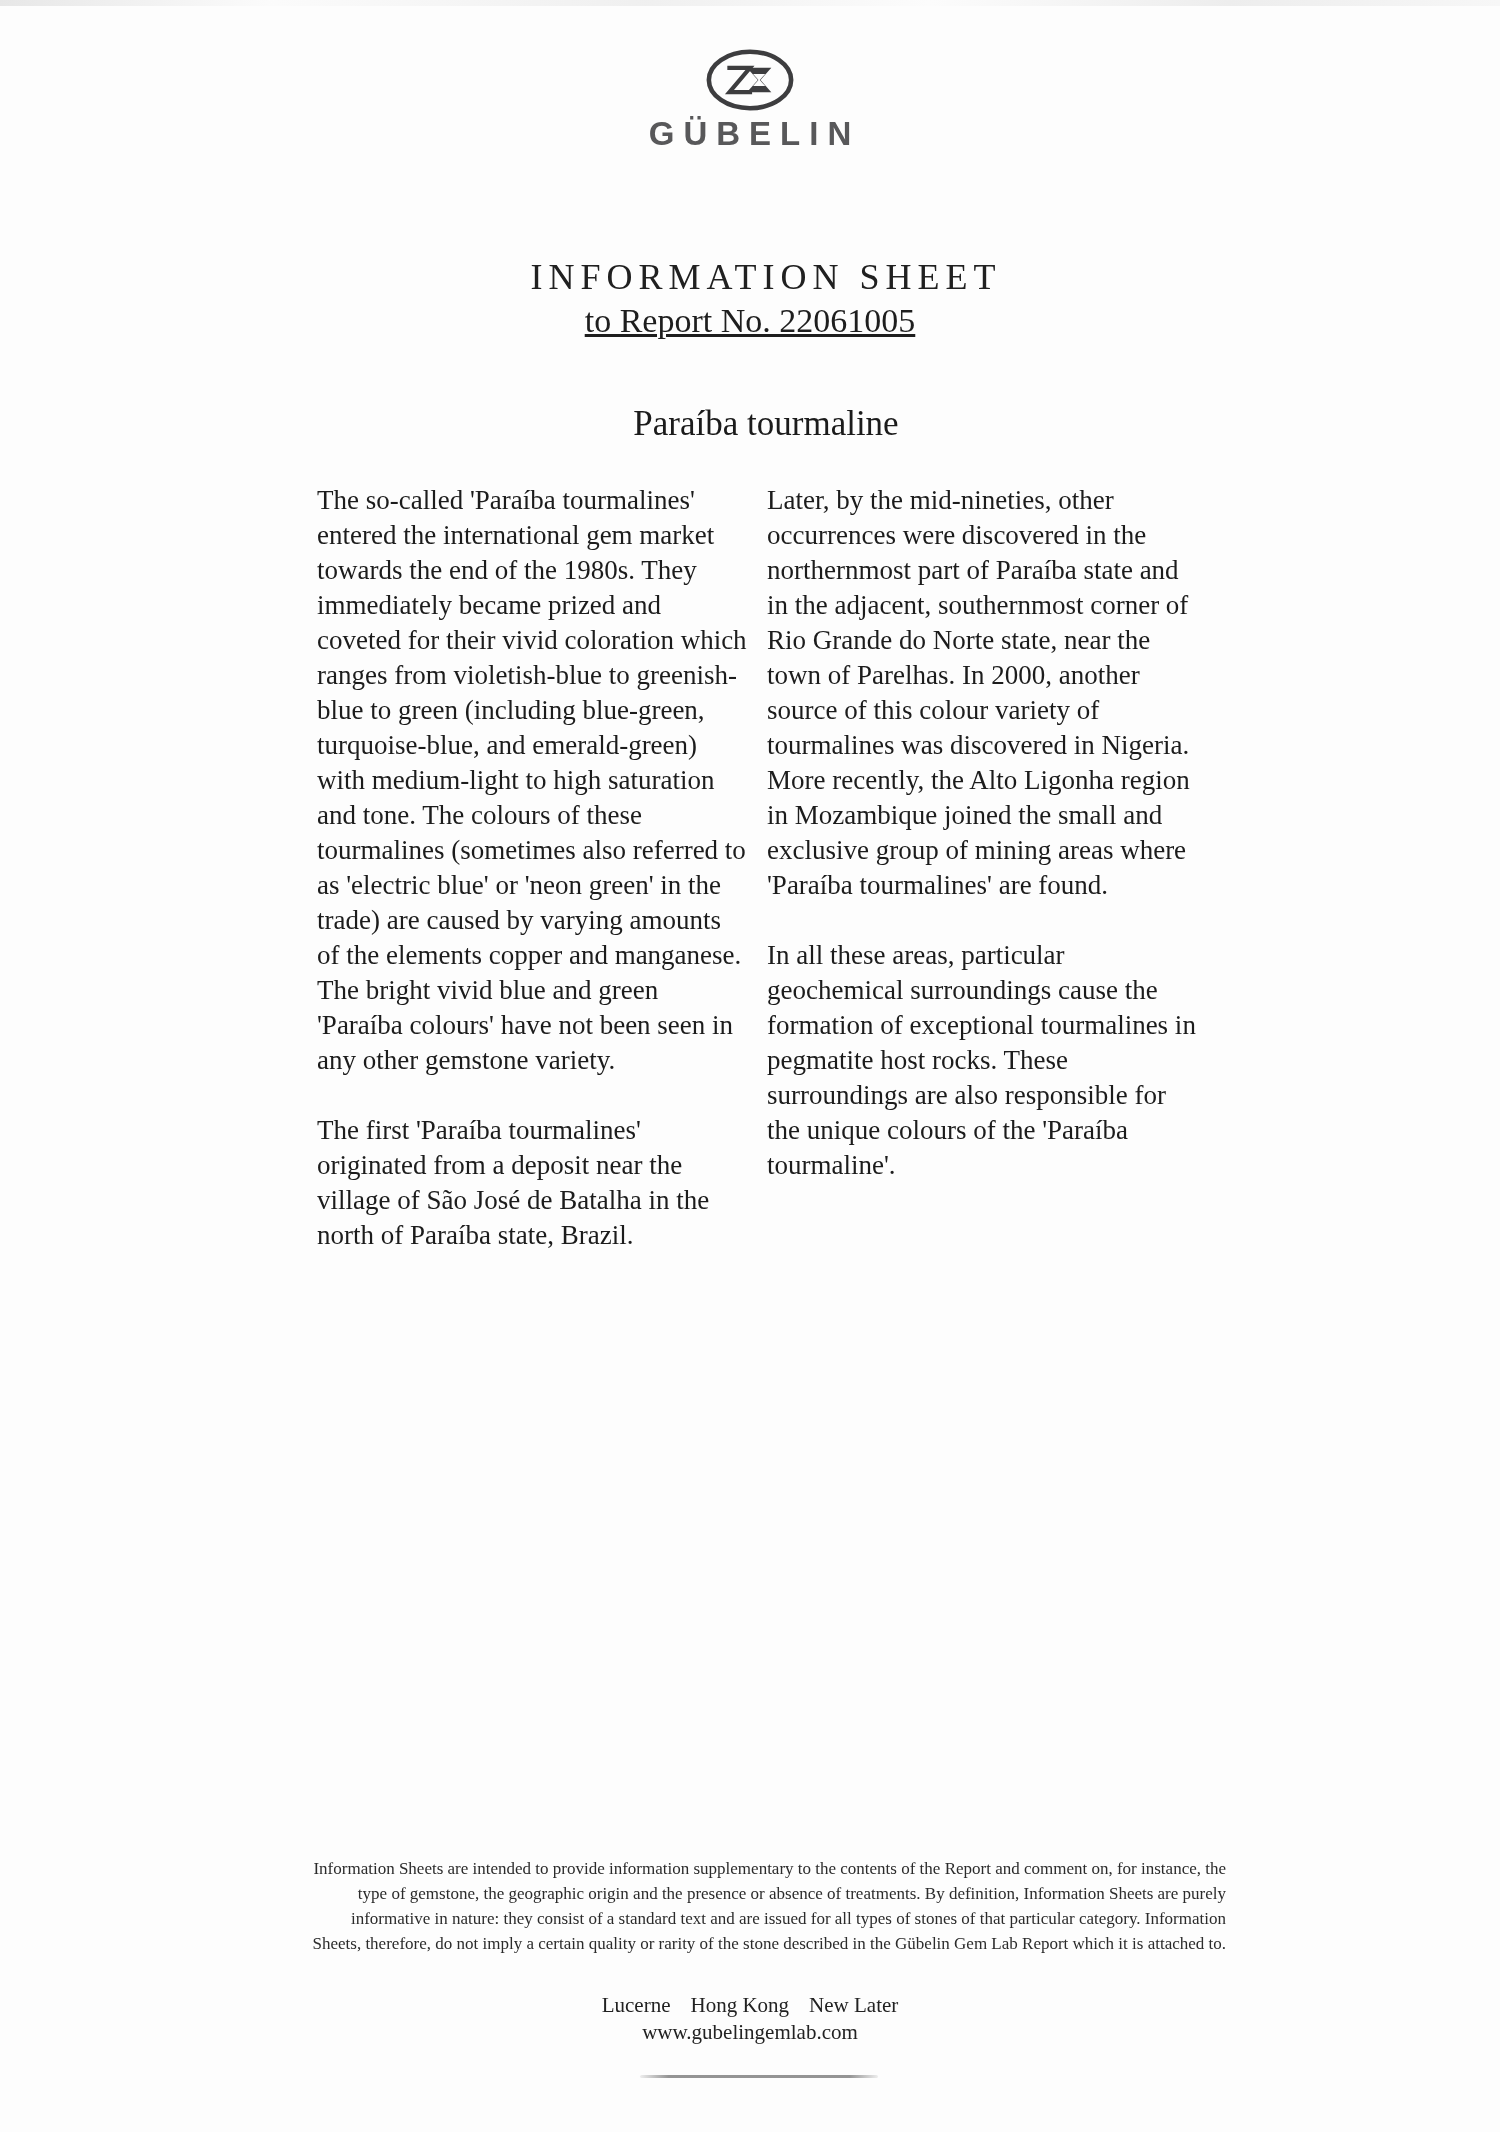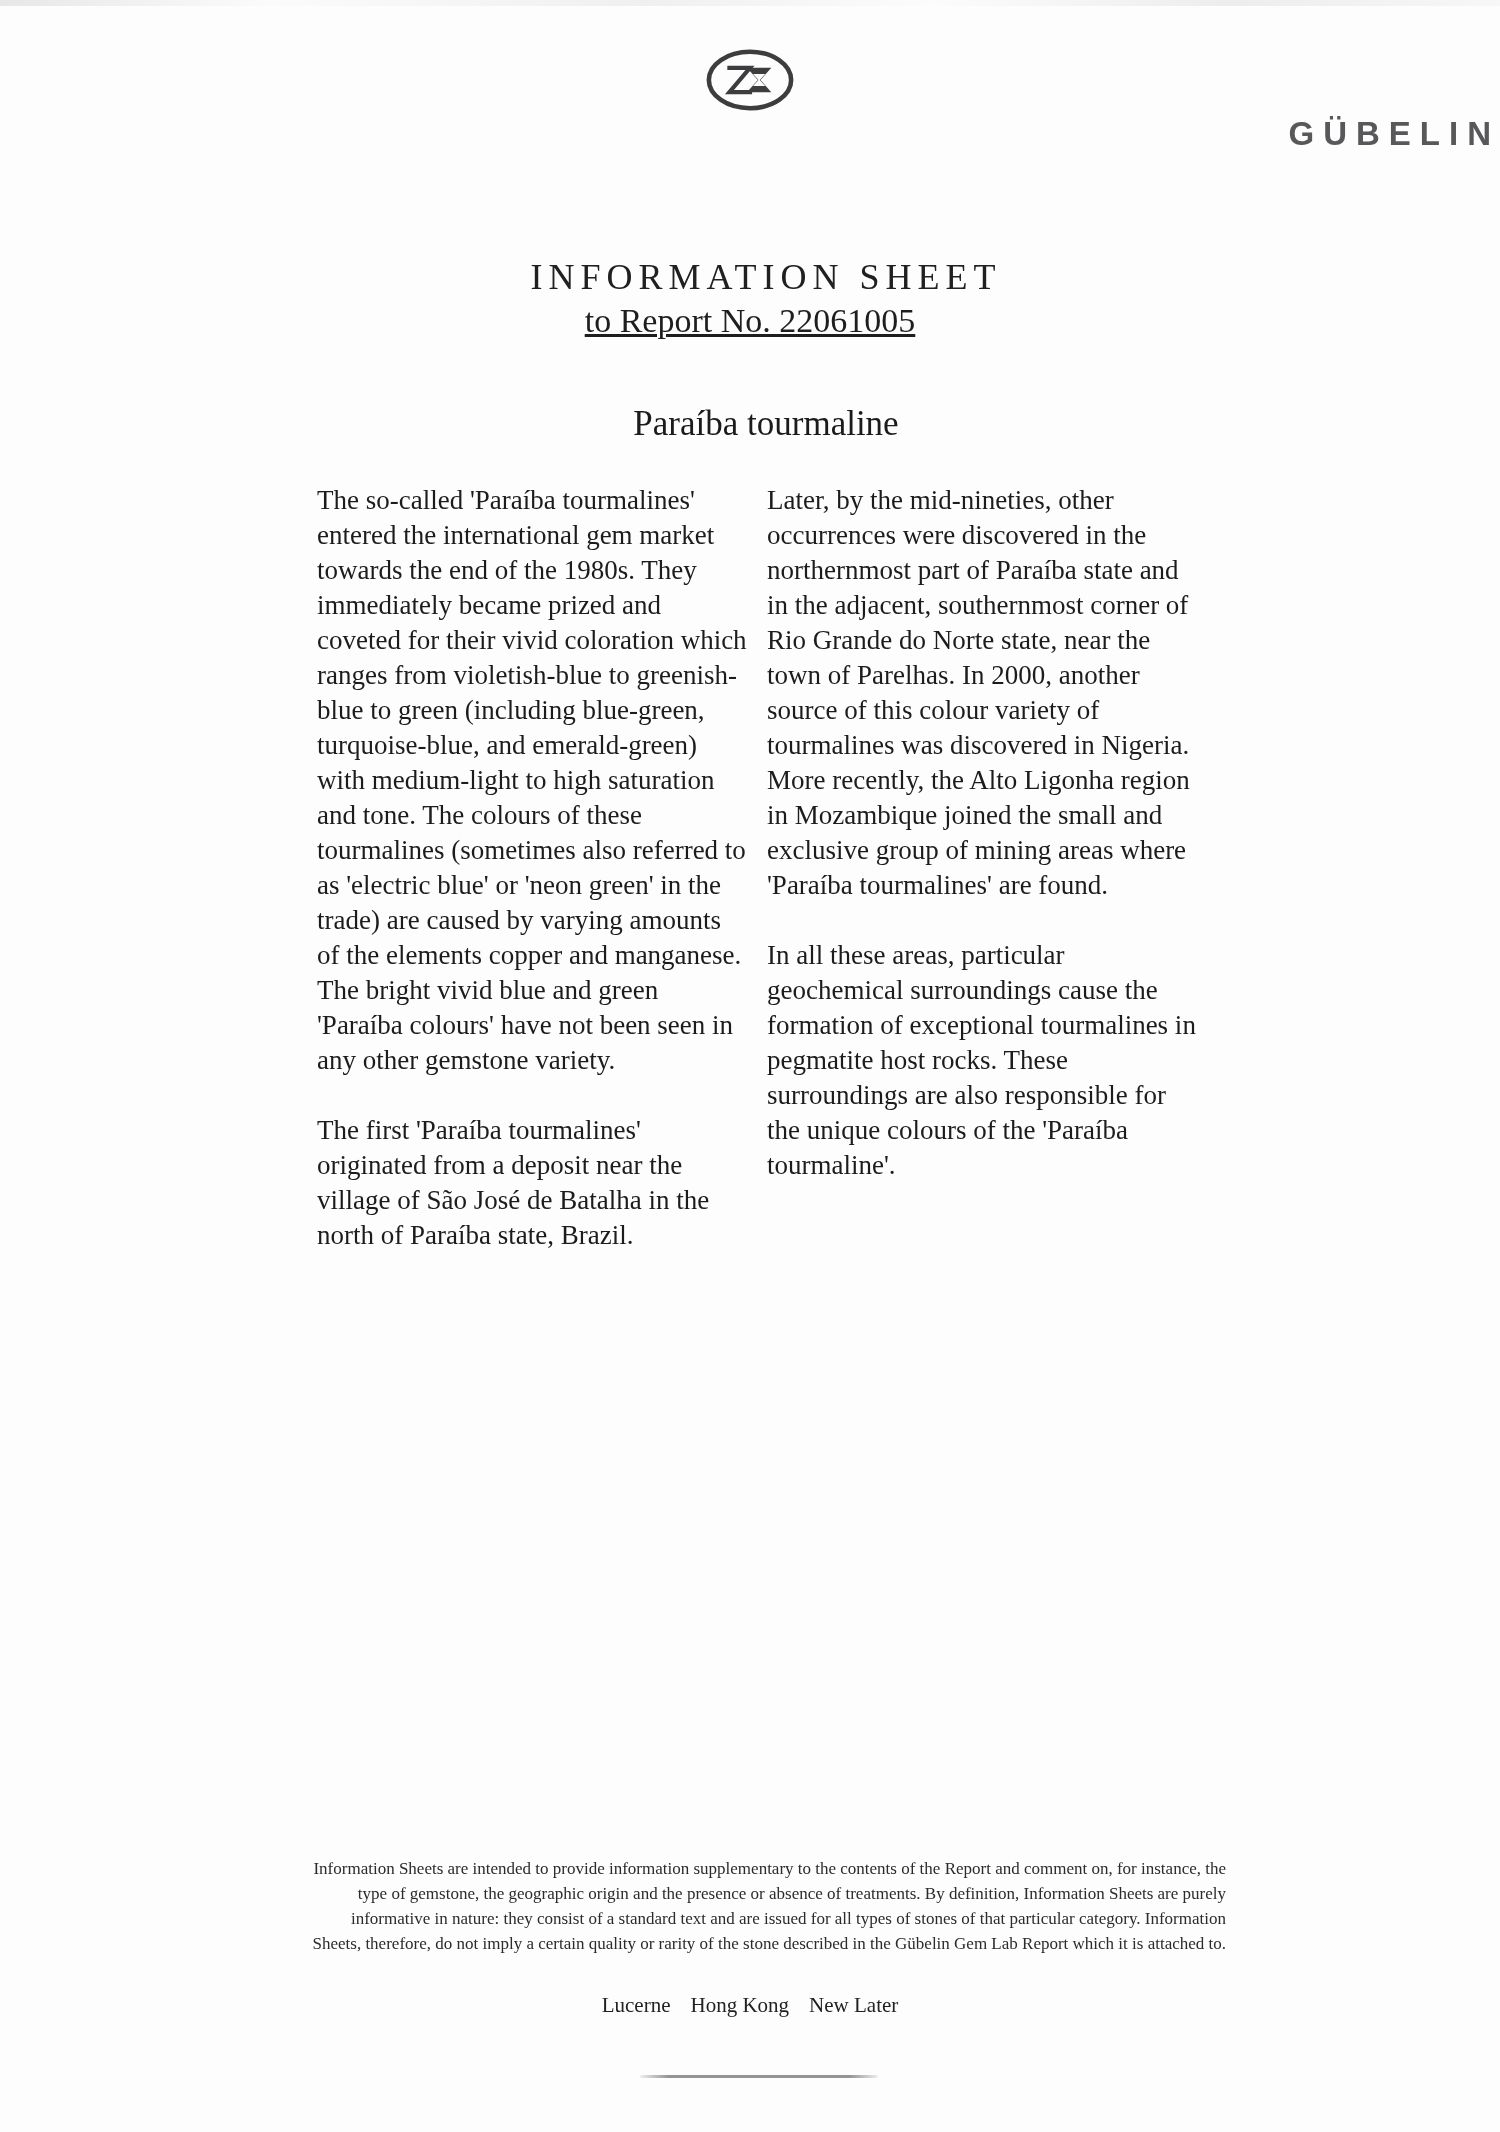--- a/index.html
+++ b/index.html
@@ -30,21 +30,21 @@
       rgba(205,205,205,0.28) 43%,
       rgba(240,240,240,0.08) 62%,
       rgba(200,200,200,0.30) 82%,
       rgba(220,220,220,0.18) 100%);
   }
   .logo-wrap {
     position: absolute;
     top: 48px;
     left: 0;
     width: 100%;
-    text-align: right;
+    text-align: center;
   }
   .logo-crest {
     display: block;
     margin: 0 auto;
     width: 92px;
     height: 64px;
   }
   .logo-wordmark {
     display: block;
     margin-top: 3px;
@@ -181,17 +181,18 @@
       <p>In all these areas, particular geochemical surroundings cause the formation of exceptional tourmalines in pegmatite host rocks. These surroundings are also responsible for the unique colours of the 'Paraíba tourmaline'.</p>
     </div>
   </div>
 
   <p class="footnote">Information Sheets are intended to provide information supplementary to the contents of the Report and comment on, for instance, the type of gemstone, the geographic origin and the presence or absence of treatments. By definition, Information Sheets are purely informative in nature: they consist of a standard text and are issued for all types of stones of that particular category. Information Sheets, therefore, do not imply a certain quality or rarity of the stone described in the Gübelin Gem Lab Report which it is attached to.</p>
 
   <div class="footer">
     <div class="cities">
       <span>Lucerne</span><span>Hong Kong</span><span>New Later</span>
     </div>
+    <div>www.gubelingemlab.com</div>
   </div>
 
   <div class="footer-rule"></div>
 
 </div>
 
 </body></html>

